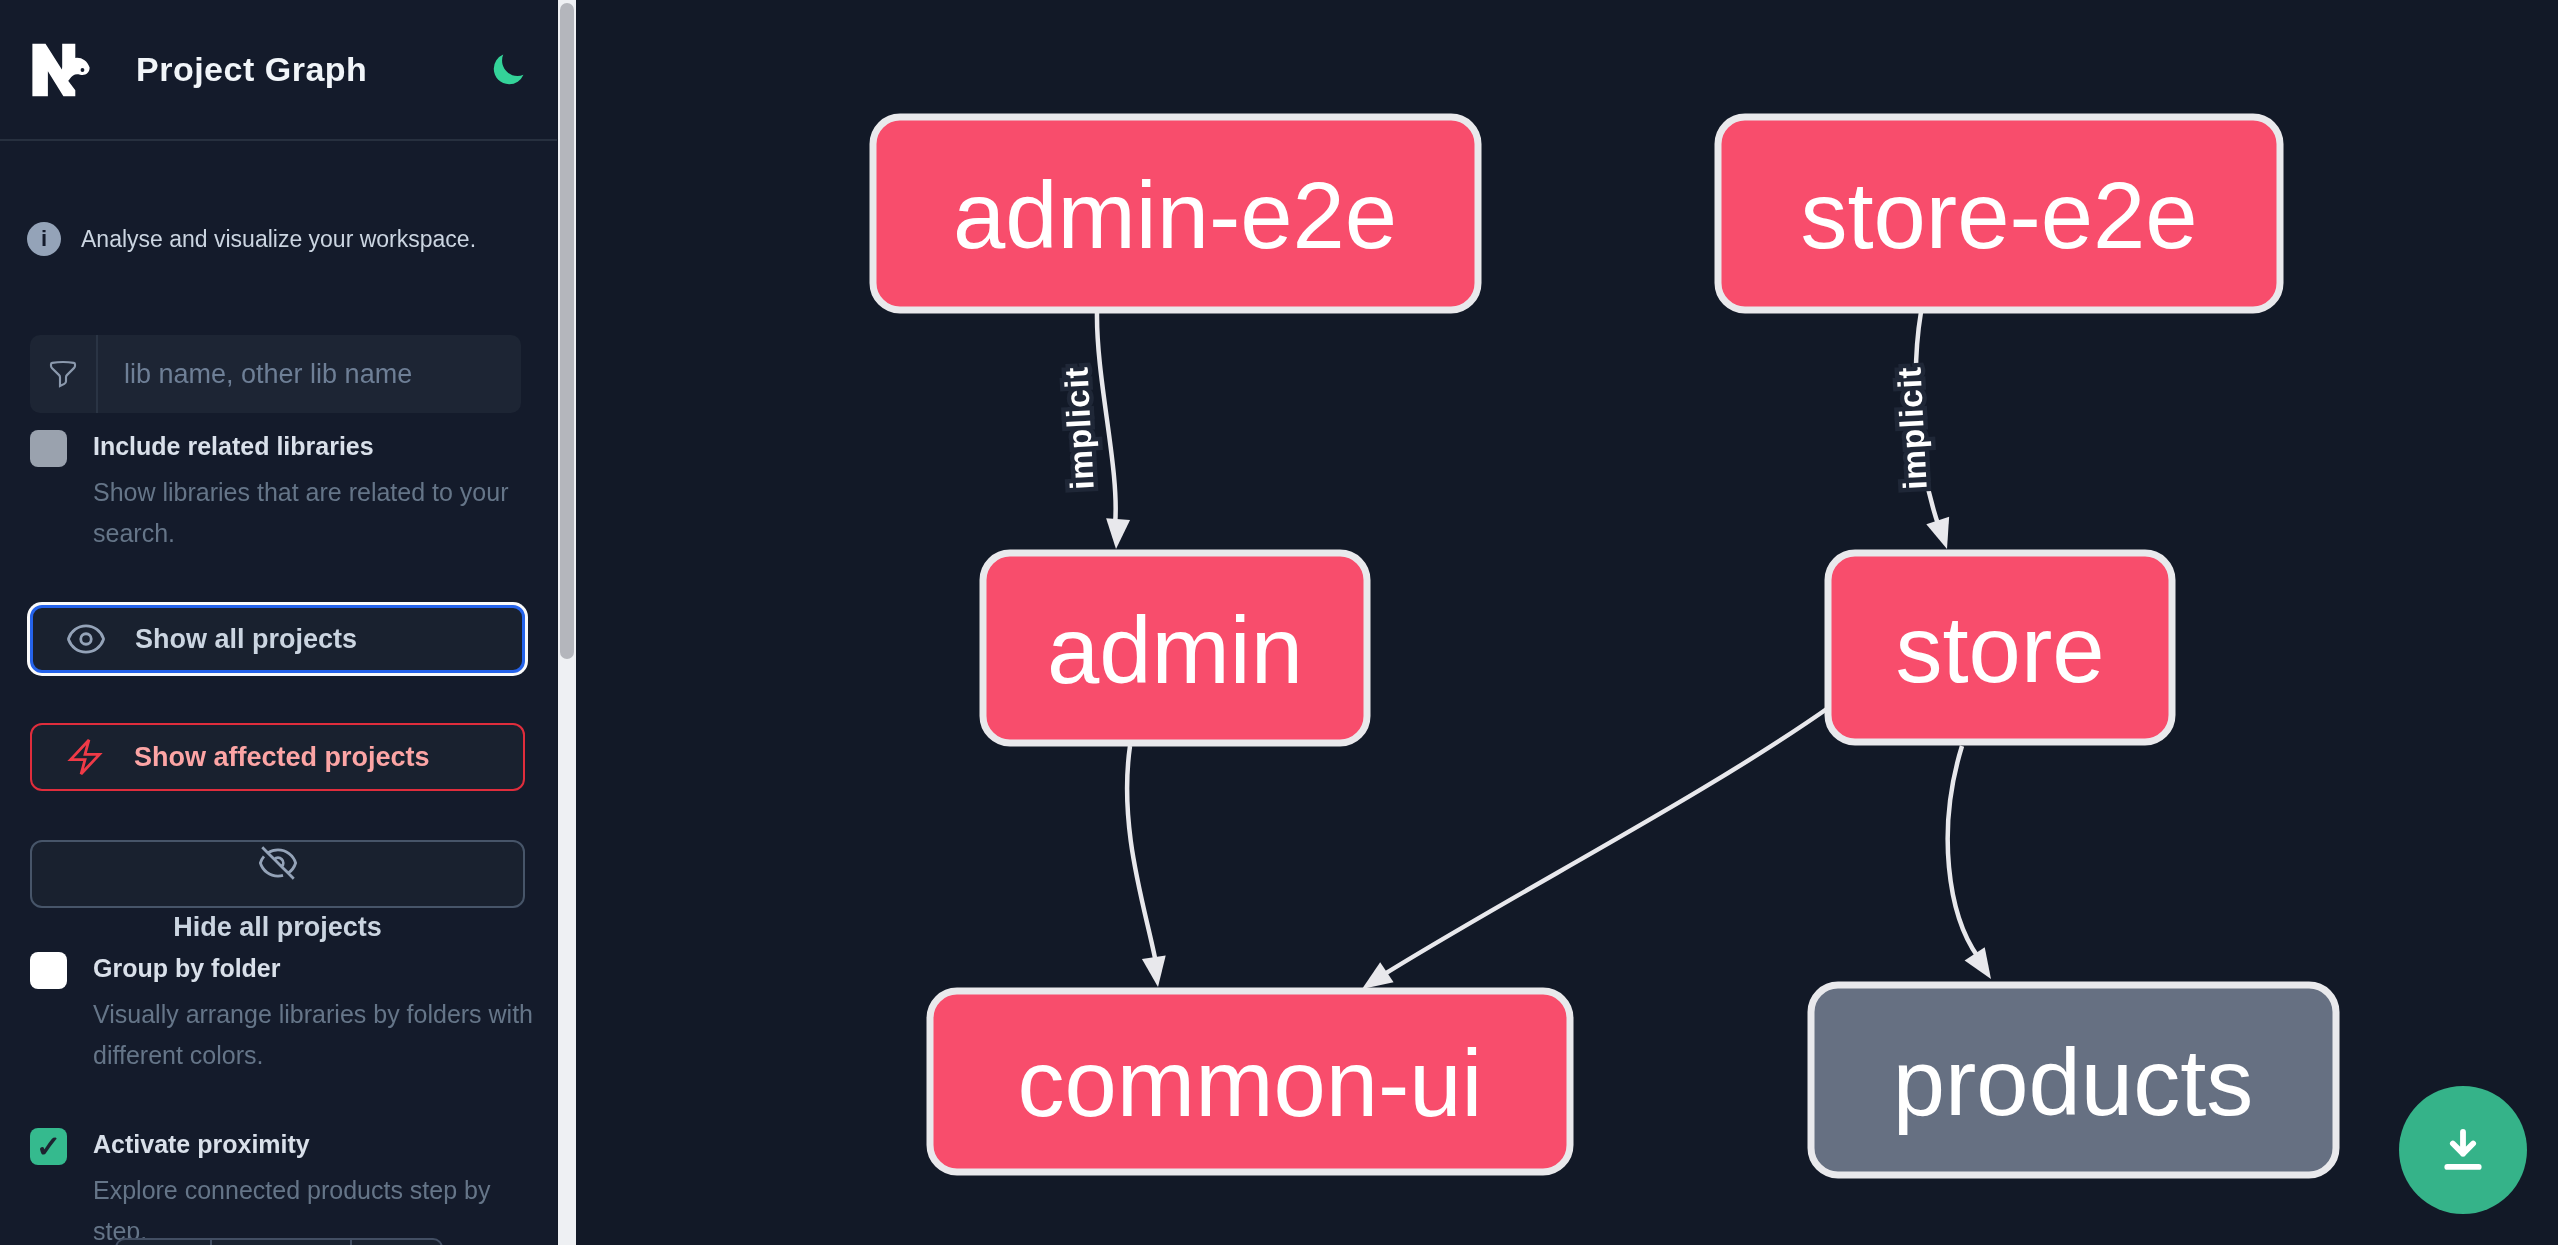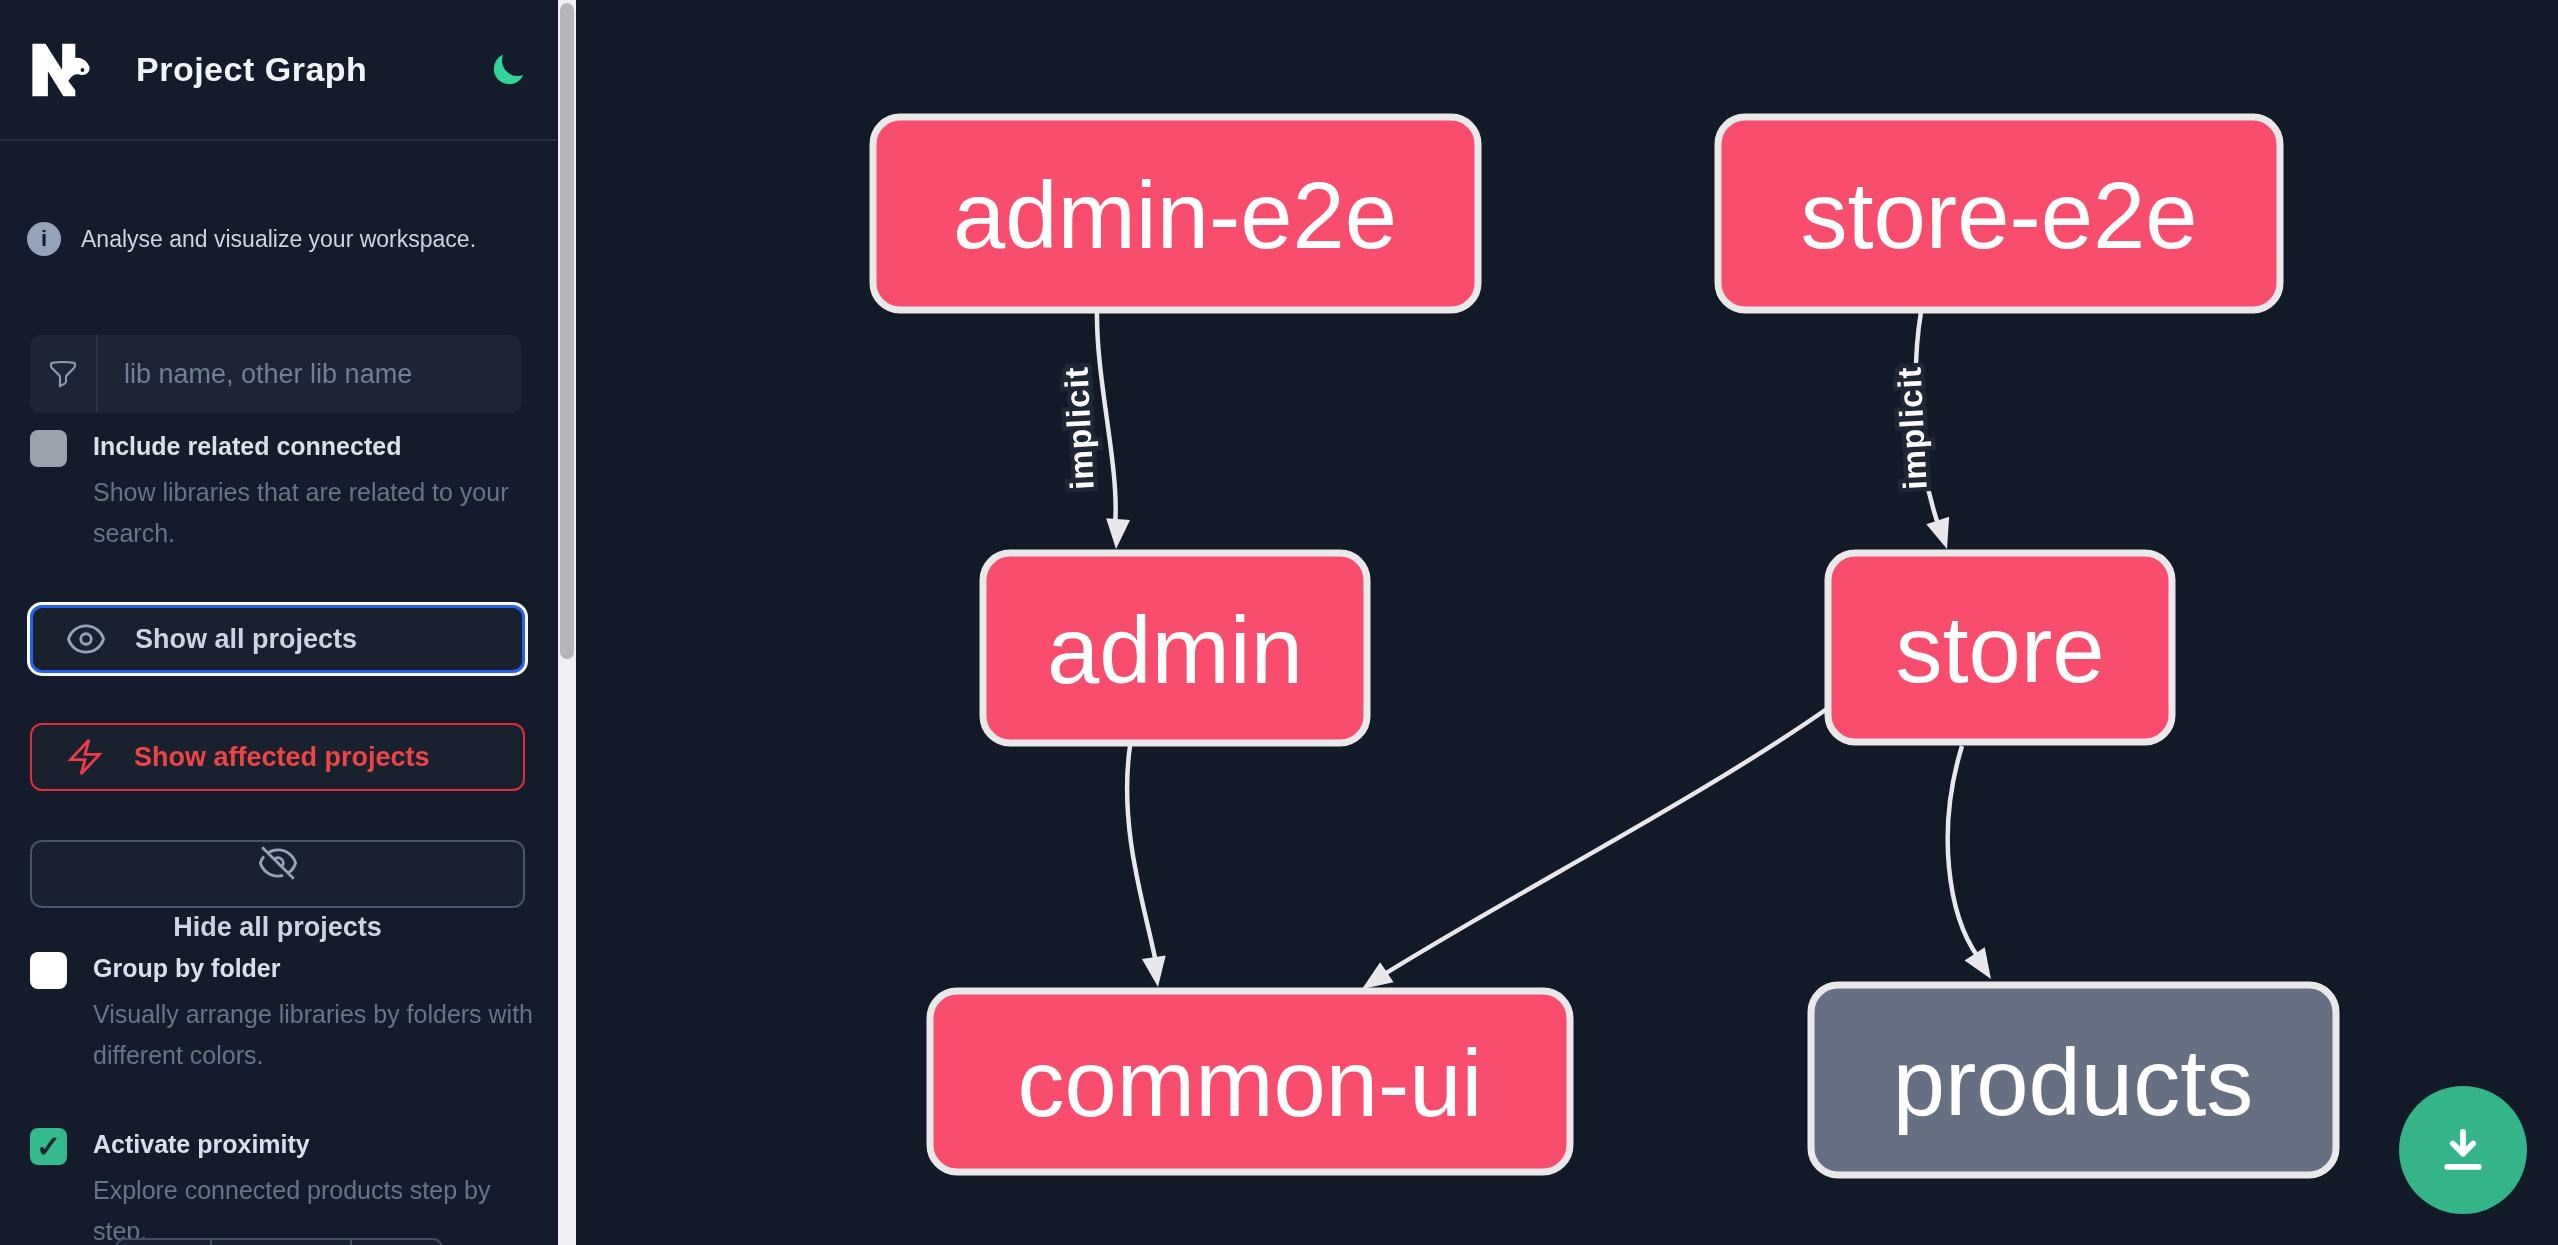--- a/index.html
+++ b/index.html
@@ -42,21 +42,21 @@
   .cb-white{background:#ffffff;}
   .cb-green{background:#35ba8e;}
   .cb-check{color:#1d2330;font-size:30px;font-weight:700;line-height:1;}
   .check-label{font-size:25px;font-weight:600;color:#d9e0ea;line-height:1.45;}
   .check-desc{font-size:25px;color:#657588;line-height:1.62;margin-top:8px;width:452px;}
   .sb-btn{position:absolute;left:30px;width:495px;height:68px;box-sizing:border-box;
     display:flex;align-items:center;gap:28px;padding:0 32px;border-radius:12px;
     background:#19212f;border:2px solid #475569;font-size:27px;font-weight:600;color:#cbd5e1;cursor:pointer;}
   .sb-btn svg{flex:none;}
   .btn-focus{border:3px solid #2563eb;box-shadow:0 0 0 3px #fafafa;}
-  .btn-danger{border-color:#e02d3c;color:#ef4444;}
+  .btn-danger{border-color:#e02d3c;color:#fca5a5;}
   .seg-control{position:absolute;left:115px;top:1238px;width:328px;height:16px;box-sizing:border-box;
     border:2px solid #424e63;border-bottom:none;border-radius:10px 10px 0 0;background:#1a2230;
     display:flex;}
   .seg-control .seg{flex:none;height:100%;box-sizing:border-box;}
   .seg-control .seg + .seg{border-left:2px solid #424e63;}
   
   .scroll-track{position:absolute;left:558px;top:0;width:18px;height:1245px;background:#eef0f3;z-index:3;}
   .scroll-thumb{position:absolute;left:2px;top:3px;width:14px;height:656px;background:#b4b6bc;border-radius:8px;cursor:pointer;}
   
   .fab{position:absolute;left:2399px;top:1086px;width:128px;height:128px;border-radius:50%;
@@ -134,21 +134,21 @@
       <svg width="32" height="32" viewBox="0 0 24 24" fill="none" stroke="#8b99ad" stroke-width="1.6">
         <path d="M12 3c2.755 0 5.455.232 8.083.678.533.09.917.556.917 1.096v1.044a2.25 2.25 0 01-.659 1.591l-5.432 5.432a2.25 2.25 0 00-.659 1.591v2.927a2.25 2.25 0 01-1.244 2.013L9.75 21v-6.568a2.25 2.25 0 00-.659-1.591L3.659 7.41A2.25 2.25 0 013 5.818V4.774c0-.54.384-1.006.917-1.096A48.32 48.32 0 0112 3z"></path>
       </svg>
     </span>
     <input class="search-input" type="text" placeholder="lib name, other lib name" style="">
   </div>
 
   <div class="check-row" style="top:428px;">
     <span class="checkbox cb-gray"></span>
     <span>
-      <div class="check-label">Include related connected</div>
+      <div class="check-label">Include related libraries</div>
       <div class="check-desc">Show libraries that are related to your search.</div>
     </span>
   </div>
 
   <button class="sb-btn btn-focus" style="top:605px;">
     <svg width="42" height="42" viewBox="0 0 24 24" fill="none" stroke="#94a3b8" stroke-width="1.6">
       <path d="M2.036 12.322a1.012 1.012 0 010-.639C3.423 7.51 7.36 4.5 12 4.5c4.638 0 8.573 3.007 9.963 7.178.07.207.07.431 0 .639C20.577 16.49 16.64 19.5 12 19.5c-4.638 0-8.573-3.007-9.963-7.178z"></path>
       <path d="M15 12a3 3 0 11-6 0 3 3 0 016 0z"></path>
     </svg>
     <span>Show all projects</span>

